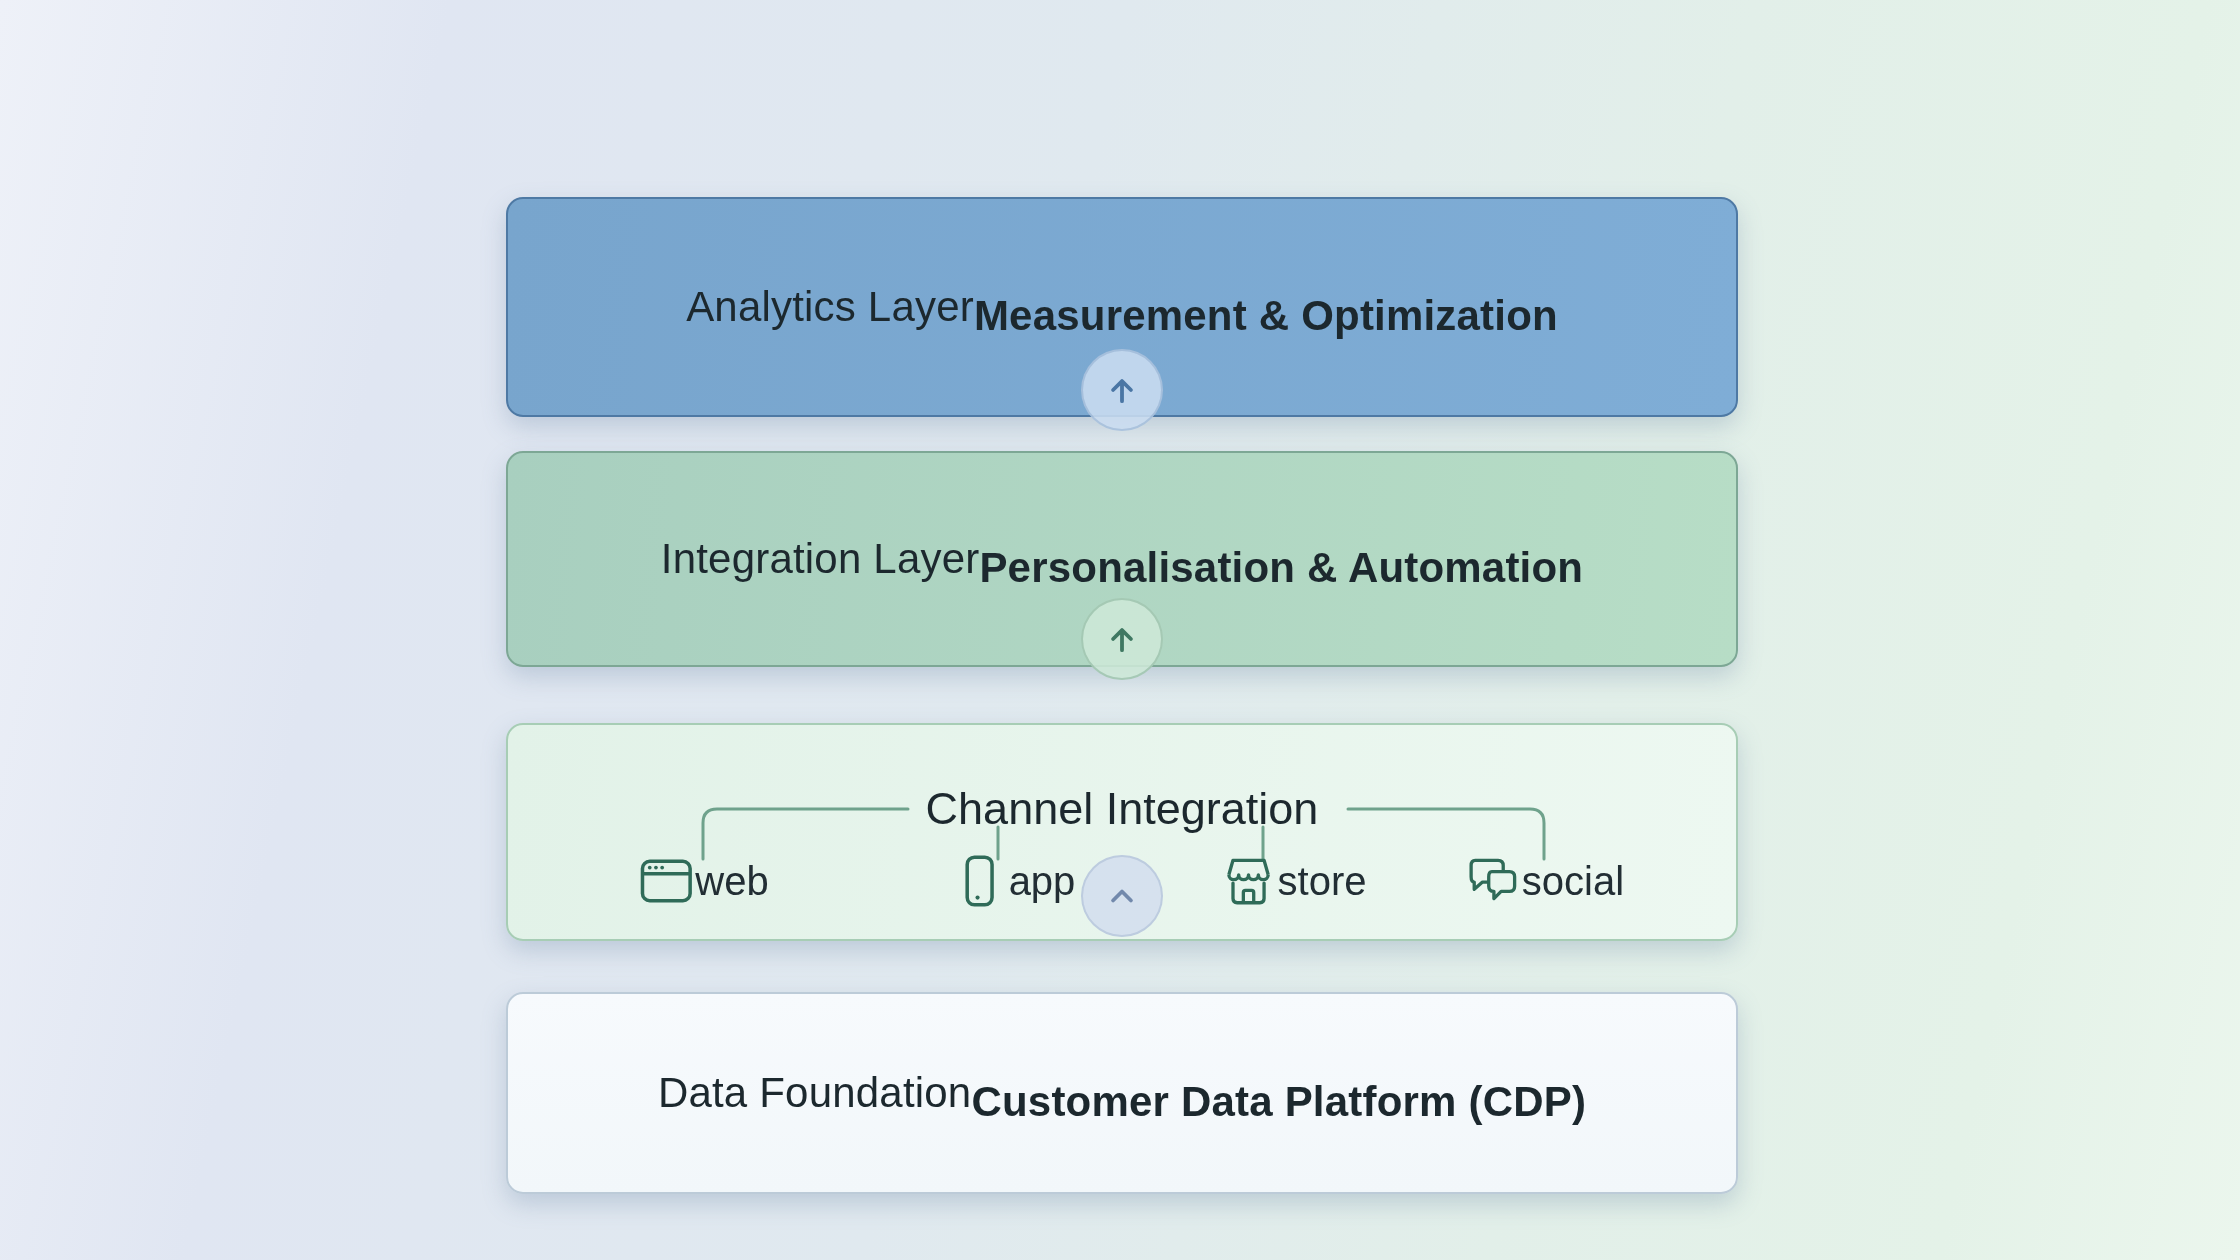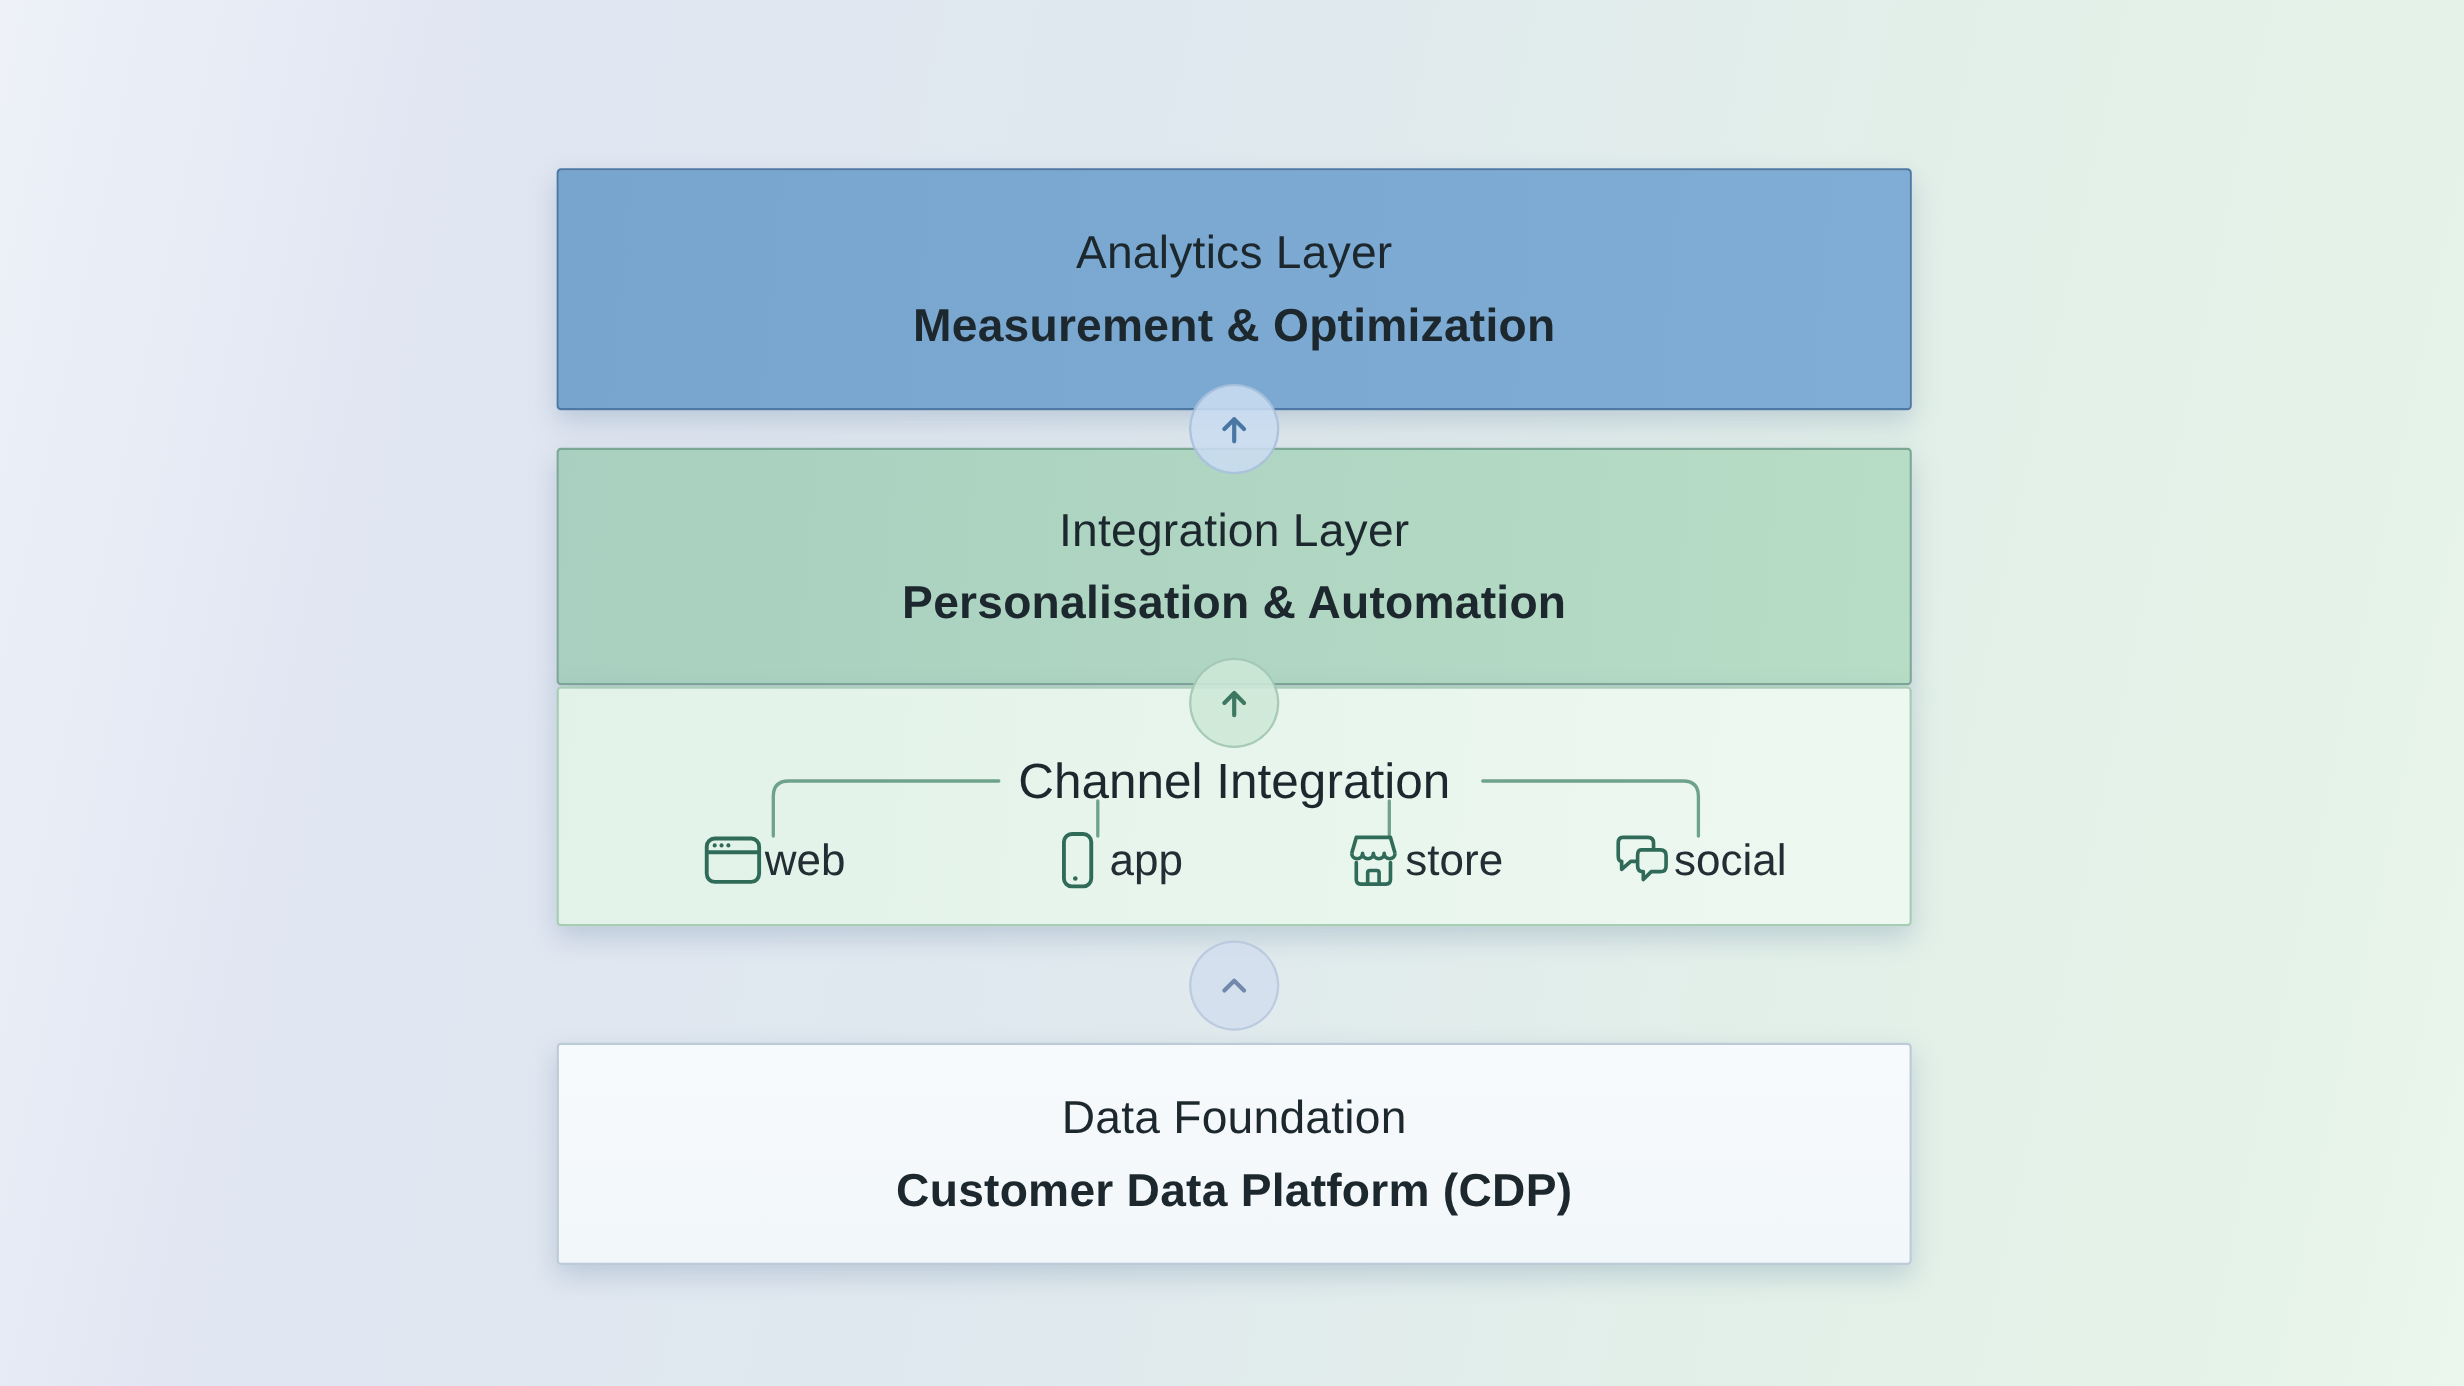--- a/index.html
+++ b/index.html
@@ -4,39 +4,40 @@
 <style>
   html,body{margin:0;padding:0;width:2240px;height:1260px;overflow:hidden;}
   .canvas{
     position:relative;width:2240px;height:1260px;
     background:linear-gradient(102deg,#eef1f8 0%,#e0e6f2 18%,#e0e9ef 45%,#e2efe9 70%,#e4f2e8 88%,#ebf6ed 100%);
     font-family:"Liberation Sans","DejaVu Sans",sans-serif;
     color:#1c282e;
   }
   .layer{
     position:absolute;left:506px;width:1228px;
-    border-radius:4px;
-    display:flex;flex-direction:column;align-items:center;justify-content:center;
+    border-radius:17px;
+    display:flex;flex-direction:row;align-items:center;justify-content:center;
     text-align:center;z-index:1;
     box-shadow:0 10px 24px rgba(96,124,158,.28);
+    margin-top:44px;
   }
   .layer .title{font-size:42px;font-weight:500;letter-spacing:.2px;}
   .layer .subtitle{font-size:42px;font-weight:700;margin-top:18px;letter-spacing:.2px;}
   .layer-analytics{
     top:153px;height:216px;
     background:linear-gradient(95deg,#78a5cd,#7fadd6);
     border:2px solid #4e79a4;
   }
   .layer-intelligence{
     top:407px;height:212px;
     background:linear-gradient(95deg,#a8cfbf,#b7ddc6);
     border:2px solid #7da795;
   }
   .layer-channel{
-    top:624px;height:214px;
+    top:679px;height:214px;
     background:linear-gradient(95deg,#e2f2e8,#edf8f1);
     border:2px solid #a7cdb5;
     justify-content:flex-start;
   }
   .layer-data{
     top:948px;height:198px;
     background:linear-gradient(180deg,#f7fafd,#f2f7fa);
     border:2px solid #bccbd8;
   }
   .channel-title{position:absolute;top:58px;width:100%;font-size:45px;font-weight:500;}

